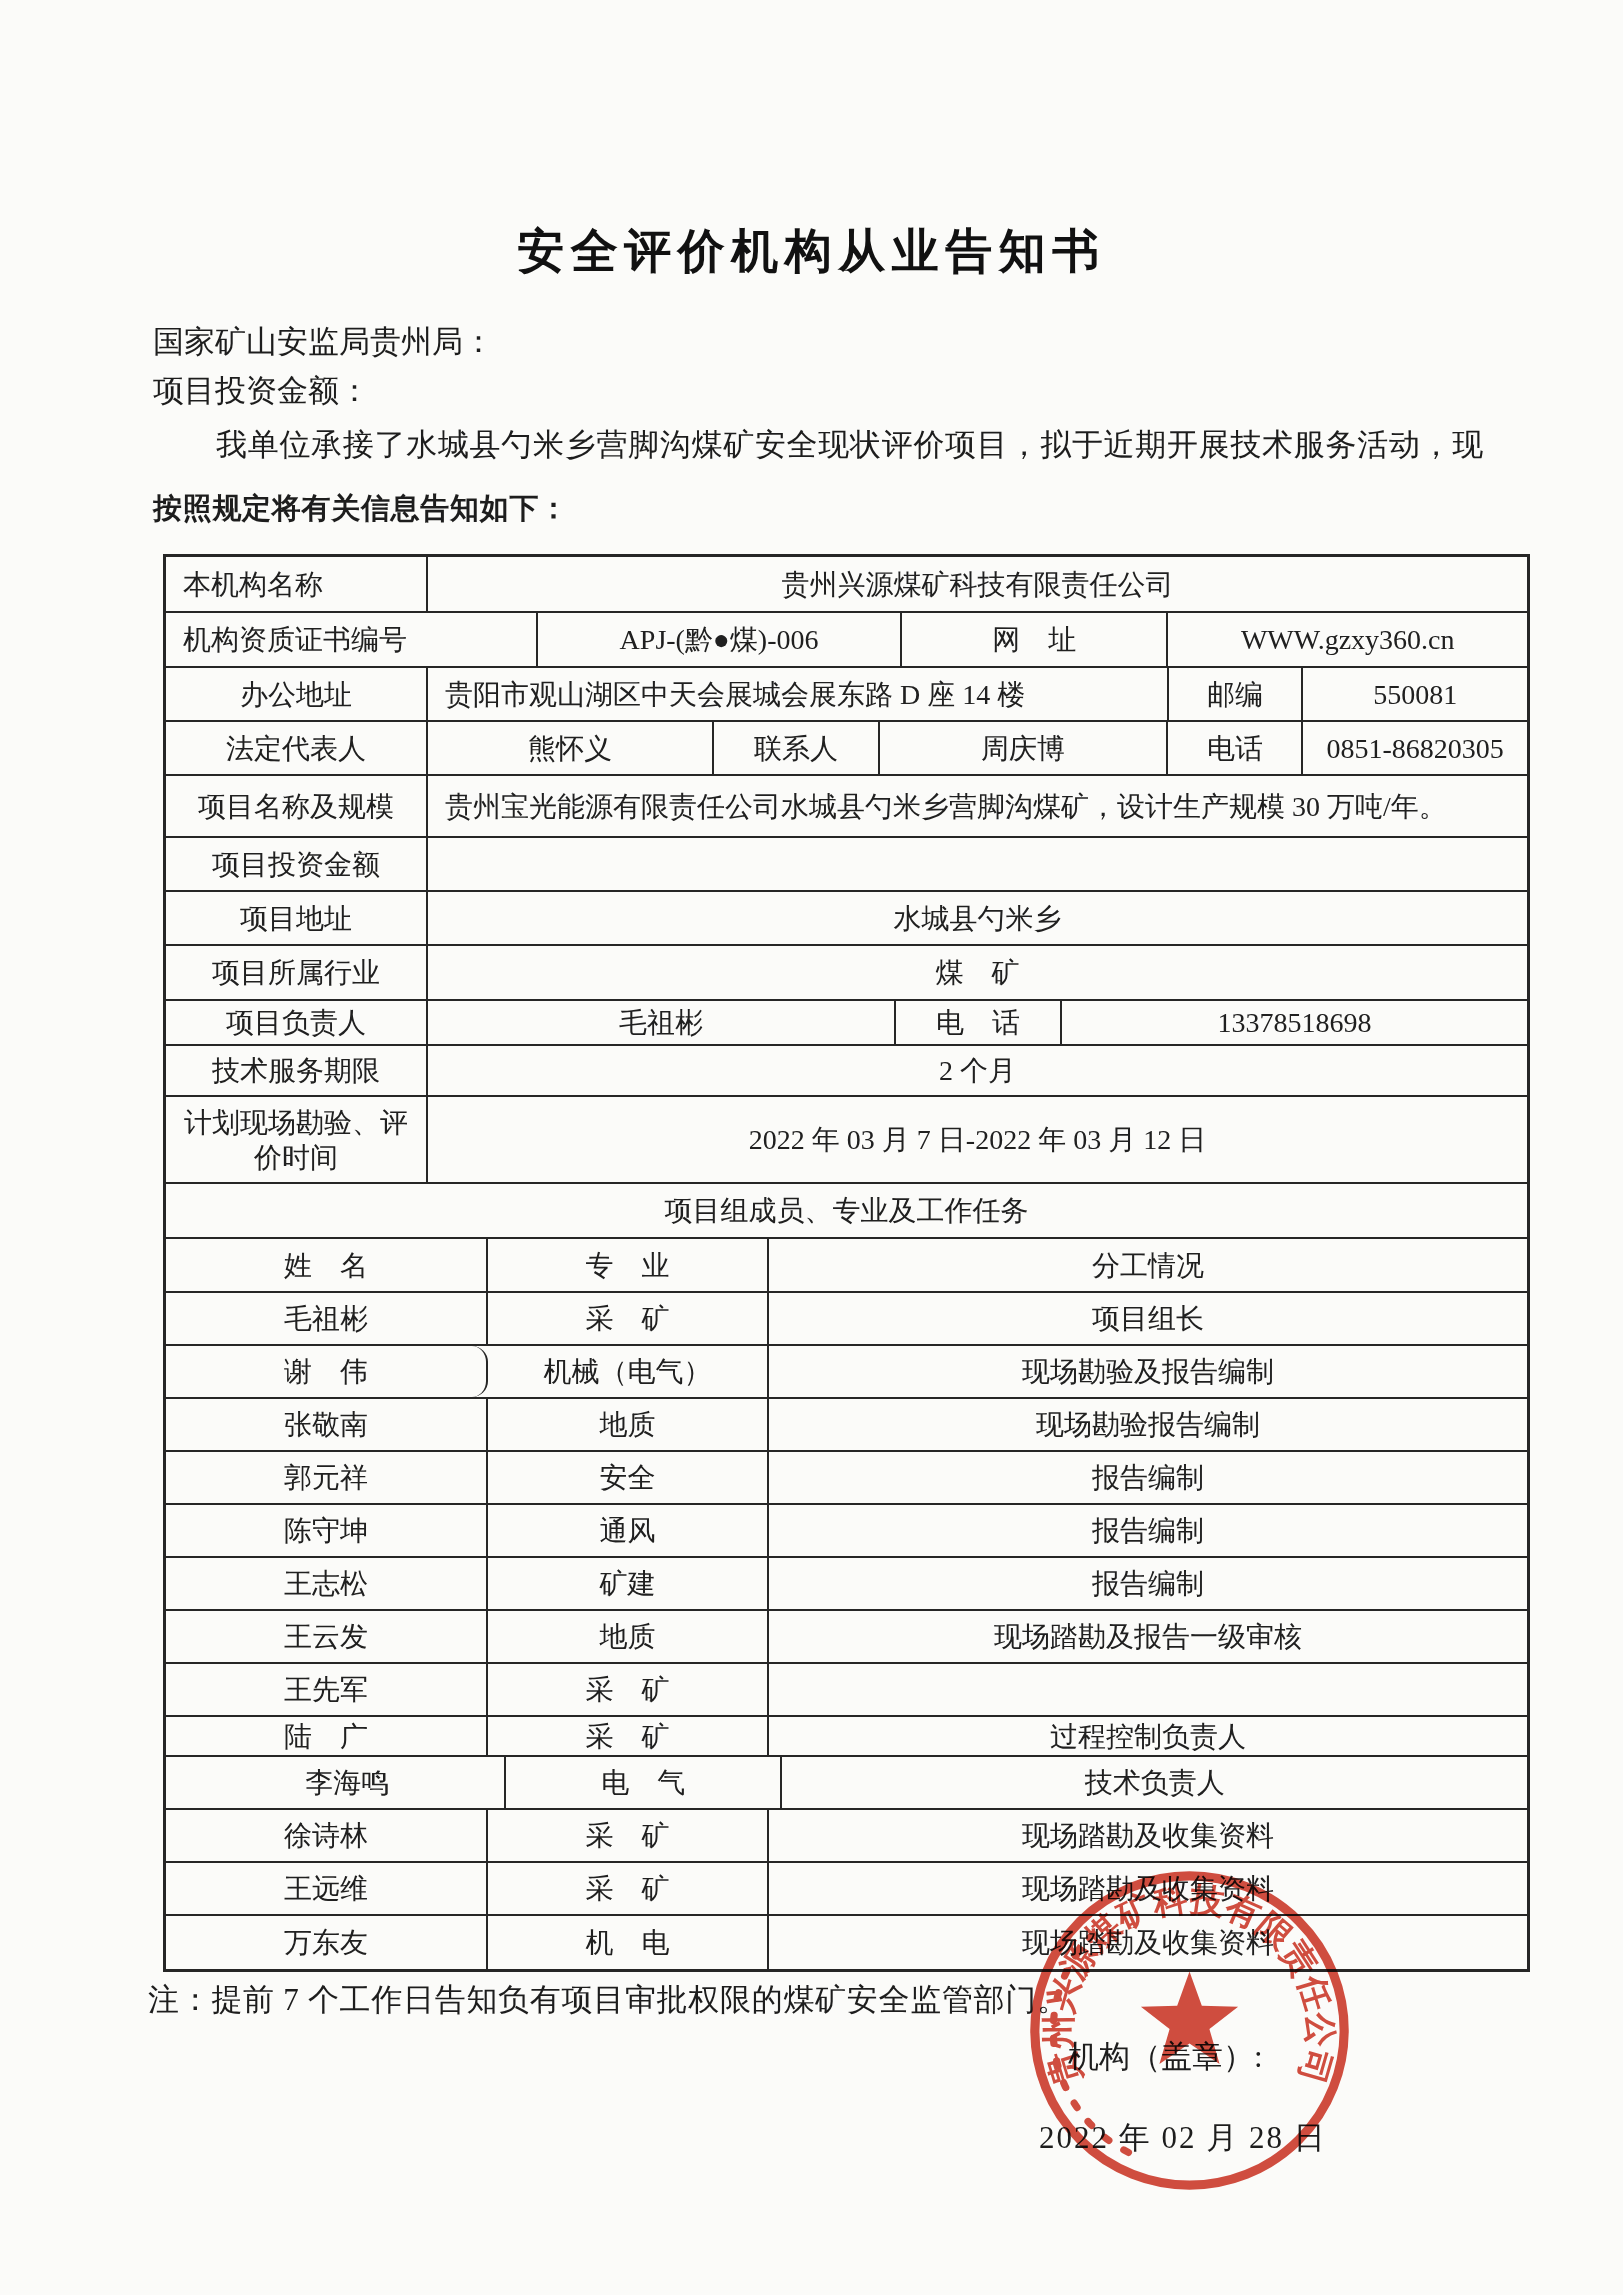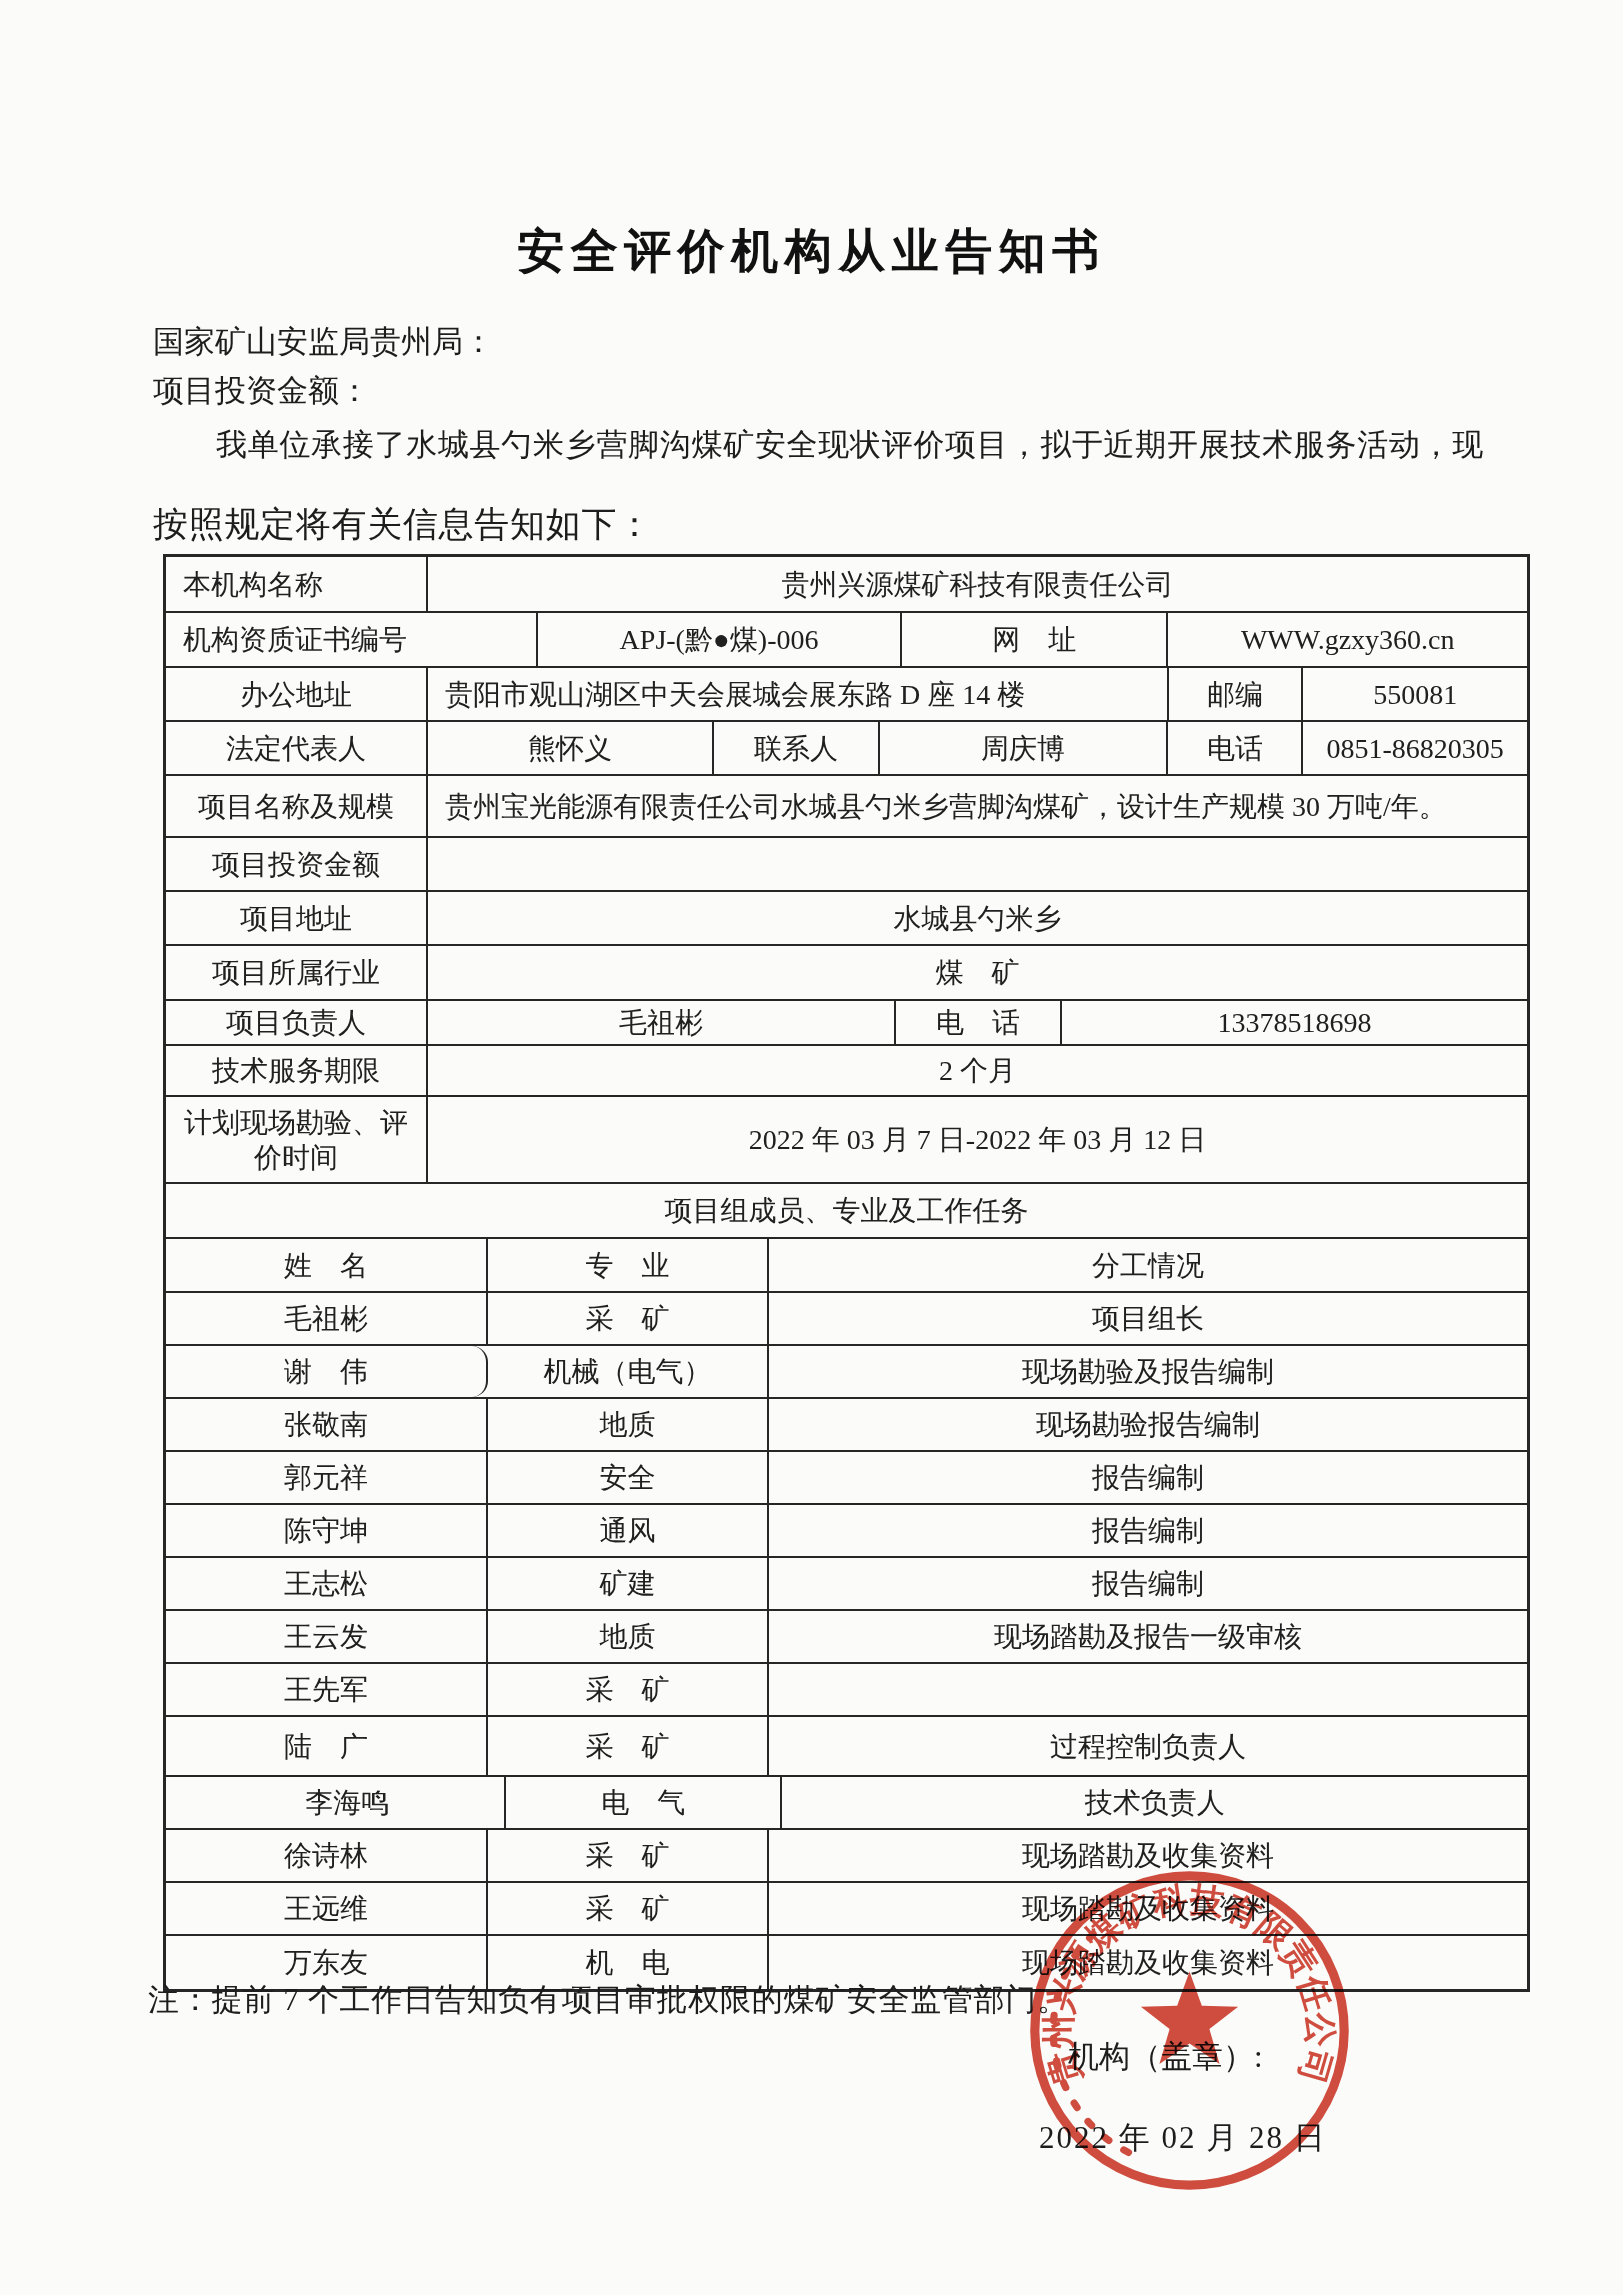--- a/index.html
+++ b/index.html
@@ -14,21 +14,21 @@
   .doc-title{
     position:absolute;top:220px;left:0;width:1623px;
     text-align:center;
     font-size:47px;font-weight:bold;
     letter-spacing:6.5px;
     color:#111;
   }
   .addr1{position:absolute;top:321px;left:153px;font-size:31px;}
   .addr2{position:absolute;top:370px;left:153px;font-size:31px;}
   .para-line1{position:absolute;top:424px;left:216px;font-size:31px;letter-spacing:0.7px;}
-  .para-line2{position:absolute;top:501px;left:153px;font-size:35px;letter-spacing:0.7px;}
+  .para-line2{position:absolute;top:489px;left:153px;font-size:29px;letter-spacing:0.7px;font-weight:bold;}
 
   .tbl{
     position:absolute;left:163px;top:554px;width:1367px;
     border:3.3px solid #262626;
     box-sizing:border-box;
     background:transparent;
   }
   .t-row{display:flex;border-bottom:2px solid #262626;box-sizing:border-box;}
   .t-row:last-child{border-bottom:none;}
   .t-cell{
@@ -167,21 +167,21 @@
       </div>
       <div class="t-row" style="height: 53px;">
         <div class="t-cell" style="width: 23.66%;">王云发</div>
         <div class="t-cell" style="width: 20.64%;">地质</div>
         <div class="t-cell last" style="width: 55.7%;">现场踏勘及报告一级审核</div>
       </div>
       <div class="t-row" style="height: 53px;">
         <div class="t-cell" style="width: 23.66%;">王先军</div>
         <div class="t-cell" style="width: 20.64%;">采　矿</div>
       </div>
-      <div class="t-row" style="height: 60px;">
+      <div class="t-row" style="height: 40px;">
         <div class="t-cell" style="width: 23.66%;">陆　广</div>
         <div class="t-cell" style="width: 20.64%;">采　矿</div>
         <div class="t-cell last" style="width: 55.7%;">过程控制负责人</div>
       </div>
       <div class="t-row" style="height: 53px; padding-left: 24px;">
         <div class="t-cell" style="width: 23.66%;">李海鸣</div>
         <div class="t-cell" style="width: 20.64%;">电　气</div>
         <div class="t-cell last" style="width: 55.7%;">技术负责人</div>
       </div>
       <div class="t-row" style="height: 53px;">

